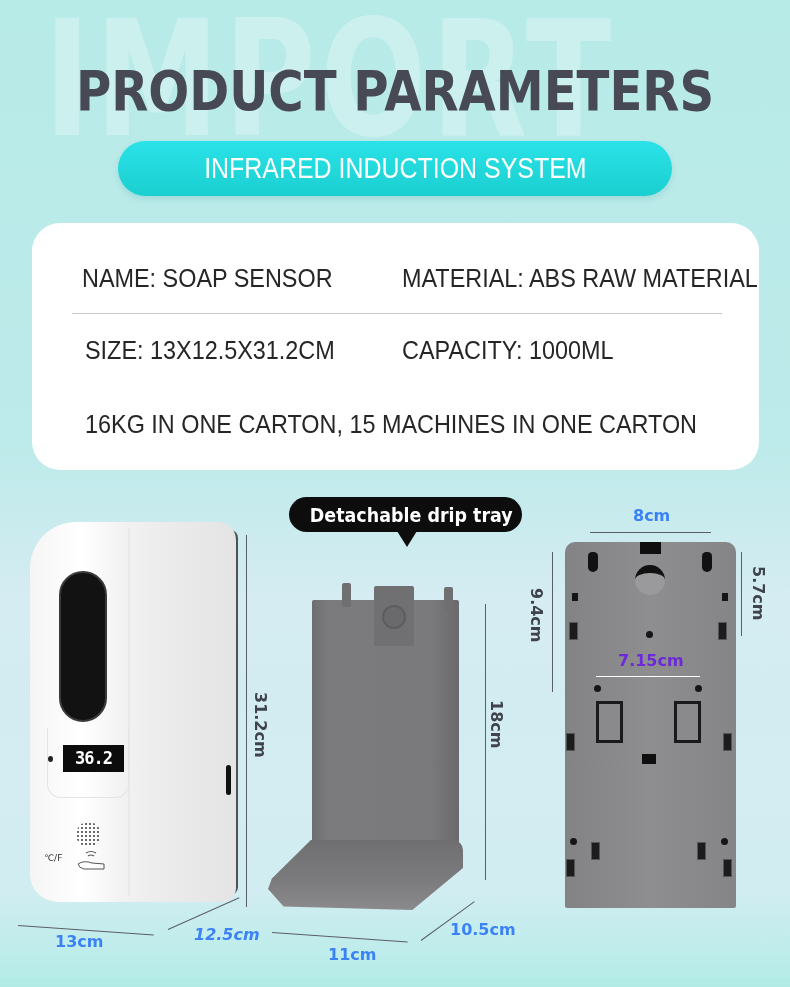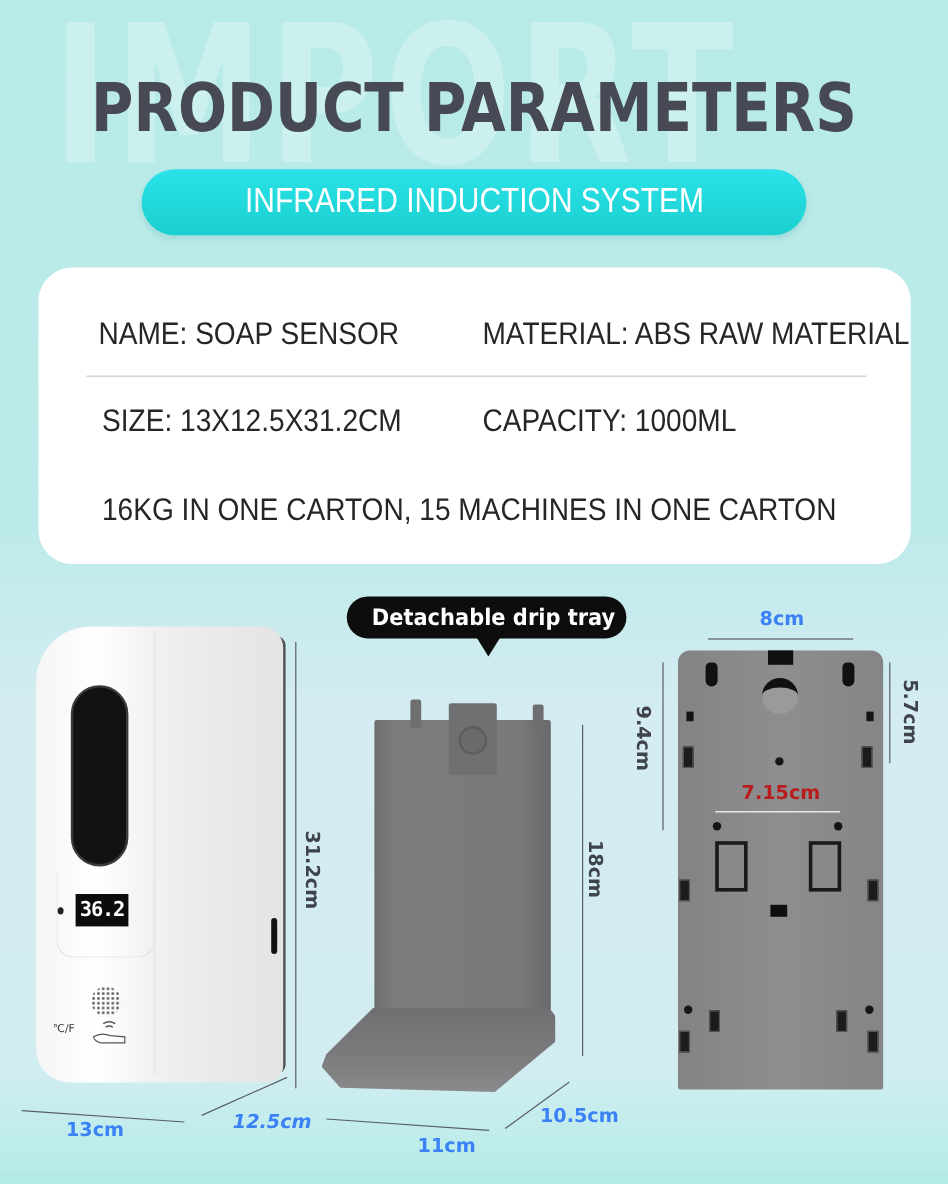--- a/index.html
+++ b/index.html
@@ -64,21 +64,21 @@
     position: absolute; left: 222px; top: 530px; width: 16px; height: 365px;
     background: #4f5155; border-radius: 0 8px 8px 0;
   }
   .disp-front-seam { position: absolute; left: 128px; top: 528px; width: 2px; height: 368px; background: #e9e9e9; }
   .disp-window {
     position: absolute; left: 59px; top: 571px; width: 48px; height: 151px;
     border-radius: 24px; background: #121212; border: 2px solid #3a3a3a;
   }
   .disp-panel-line { position: absolute; left: 47px; top: 728px; width: 82px; height: 70px; border: 1px solid #e4e4e4; border-top: none; border-radius: 0 0 14px 14px; }
   .lcd {
-    position: absolute; left: 63px; top: 745px; width: 44px; height: 27px;
+    position: absolute; left: 63px; top: 745px; width: 61px; height: 27px;
     background: #0c0c0c; color: #ffffff; font-family: "DejaVu Sans Mono", monospace;
     font-size: 17px; font-weight: bold; text-align: center; line-height: 27px; letter-spacing: -1px;
   }
   .led-dot { position: absolute; left: 48px; top: 756px; width: 5px; height: 6px; border-radius: 50%; background: #222; }
   .speaker {
     position: absolute; left: 76px; top: 822px; width: 25px; height: 25px; border-radius: 50%;
     background: radial-gradient(circle, #6a6a6a 1px, transparent 1.3px) 0 0 / 4px 4px;
   }
   .cf { position: absolute; left: 44px; top: 853px; font-size: 9px; color: #333; font-family: "DejaVu Sans", sans-serif; }
   .hand-icon { position: absolute; left: 76px; top: 850px; width: 30px; height: 22px; }
@@ -113,21 +113,21 @@
     background: linear-gradient(90deg, #838385 0%, #8e8e90 50%, #858587 100%);
     border-radius: 10px 10px 2px 2px;
   }
   .plate-hole { position: absolute; background: #0f0f0f; }
   .keyhole { position: absolute; width: 10px; height: 20px; background: #111; border-radius: 5px 5px 6px 6px; }
   .big-hole { position: absolute; left: 635px; top: 565px; width: 30px; height: 30px; border-radius: 50%; background: #9a9a9c; border-top: 8px solid #111; }
   .slot-rect { position: absolute; width: 27px; height: 42px; border: 3px solid #1a1a1a; background: #8a8a8c; }
   .small-dot { position: absolute; width: 7px; height: 7px; border-radius: 50%; background: #161616; }
   .small-sq { position: absolute; width: 6px; height: 8px; background: #151515; }
   .side-slot { position: absolute; width: 9px; height: 18px; background: #1c1c1c; border: 1px solid #555; }
-  .label-white { position: absolute; color: #b91c1c; font-weight: bold; font-size: 16px; font-family: "DejaVu Sans", sans-serif; text-align: center; }
+  .label-white { position: absolute; color: #6d28d9; font-weight: bold; font-size: 16px; font-family: "DejaVu Sans", sans-serif; text-align: center; }
   .bottom-strip { position: absolute; left: 0; top: 978px; width: 790px; height: 9px; background: #b2ebe6; }
 </style>
 </head>
 <body>
 
 <div class="watermark">IMPORT</div>
 <div class="title">PRODUCT PARAMETERS</div>
 <div class="pill">
   <span>INFRARED INDUCTION SYSTEM</span>
 </div>
@@ -176,21 +176,21 @@
   <div class="tray-back"></div>
   <div class="tray-notch"></div>
   <div class="tray-knob"></div>
   <div class="tray-peg" style="left:342px; top:583px;"></div>
   <div class="tray-peg" style="left:444px; top:587px;"></div>
   <div class="tray-base"></div>
 
   <div class="line" style="left:485px; top:604px; width:1px; height:276px;"></div>
   <div class="dim-v" style="left:506px; top:700px;">18cm</div>
   <div class="line" style="left:272px; top:932px; width:136px; height:1px; transform:rotate(4deg); transform-origin:left;"></div>
-  <div class="dim-text" style="left:328px; top:945px;margin-left:20px;">11cm</div>
+  <div class="dim-text" style="left:328px; top:945px;">11cm</div>
   <div class="line" style="left:421px; top:940px; width:66px; height:1px; transform:rotate(-36deg); transform-origin:left;"></div>
   <div class="dim-text" style="left:450px; top:920px;">10.5cm</div>
 </div>
 
 <div>
   <div class="dim-text" style="left:633px; top:506px;">8cm</div>
   <div class="line" style="left:590px; top:532px; width:121px; height:1px;"></div>
 
   <div class="plate"></div>
   <div class="plate-hole" style="left:640px; top:542px; width:21px; height:12px;"></div>

